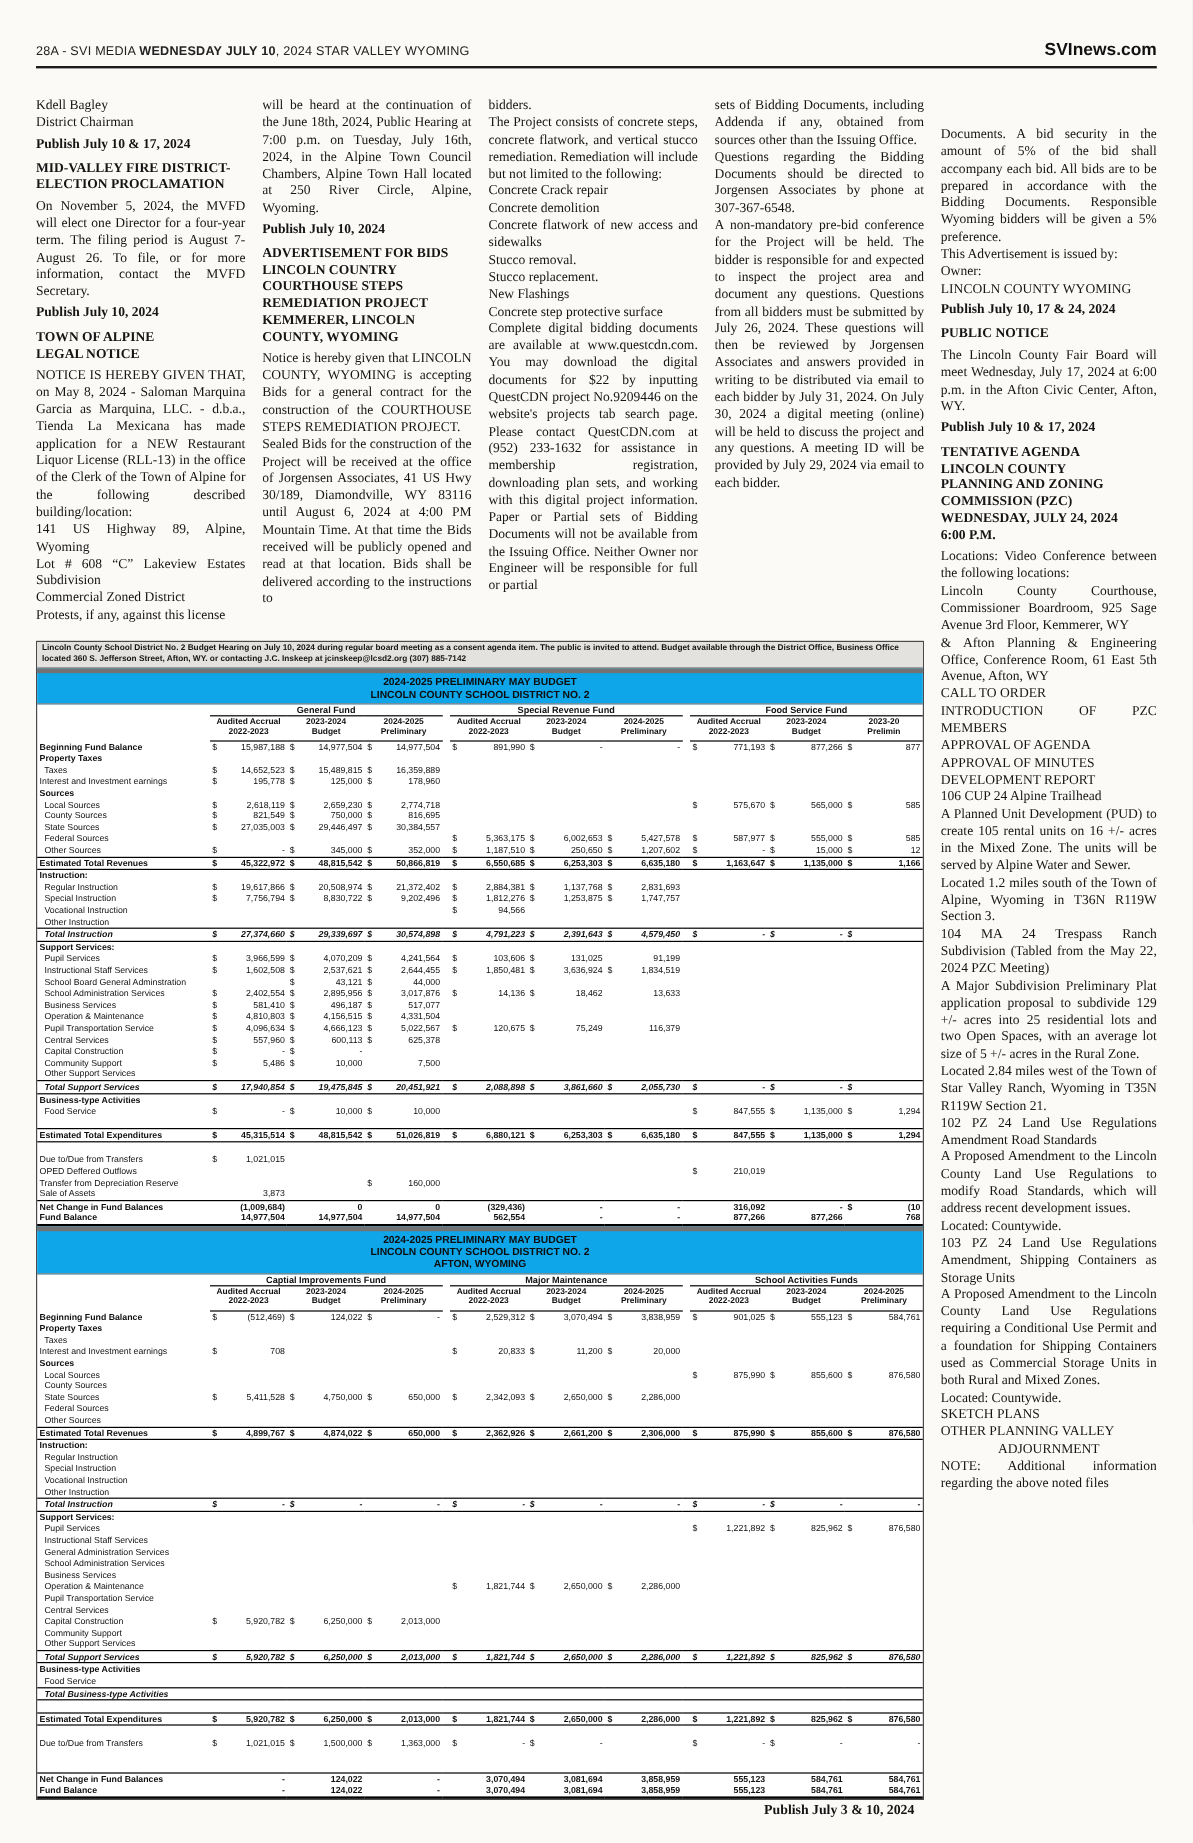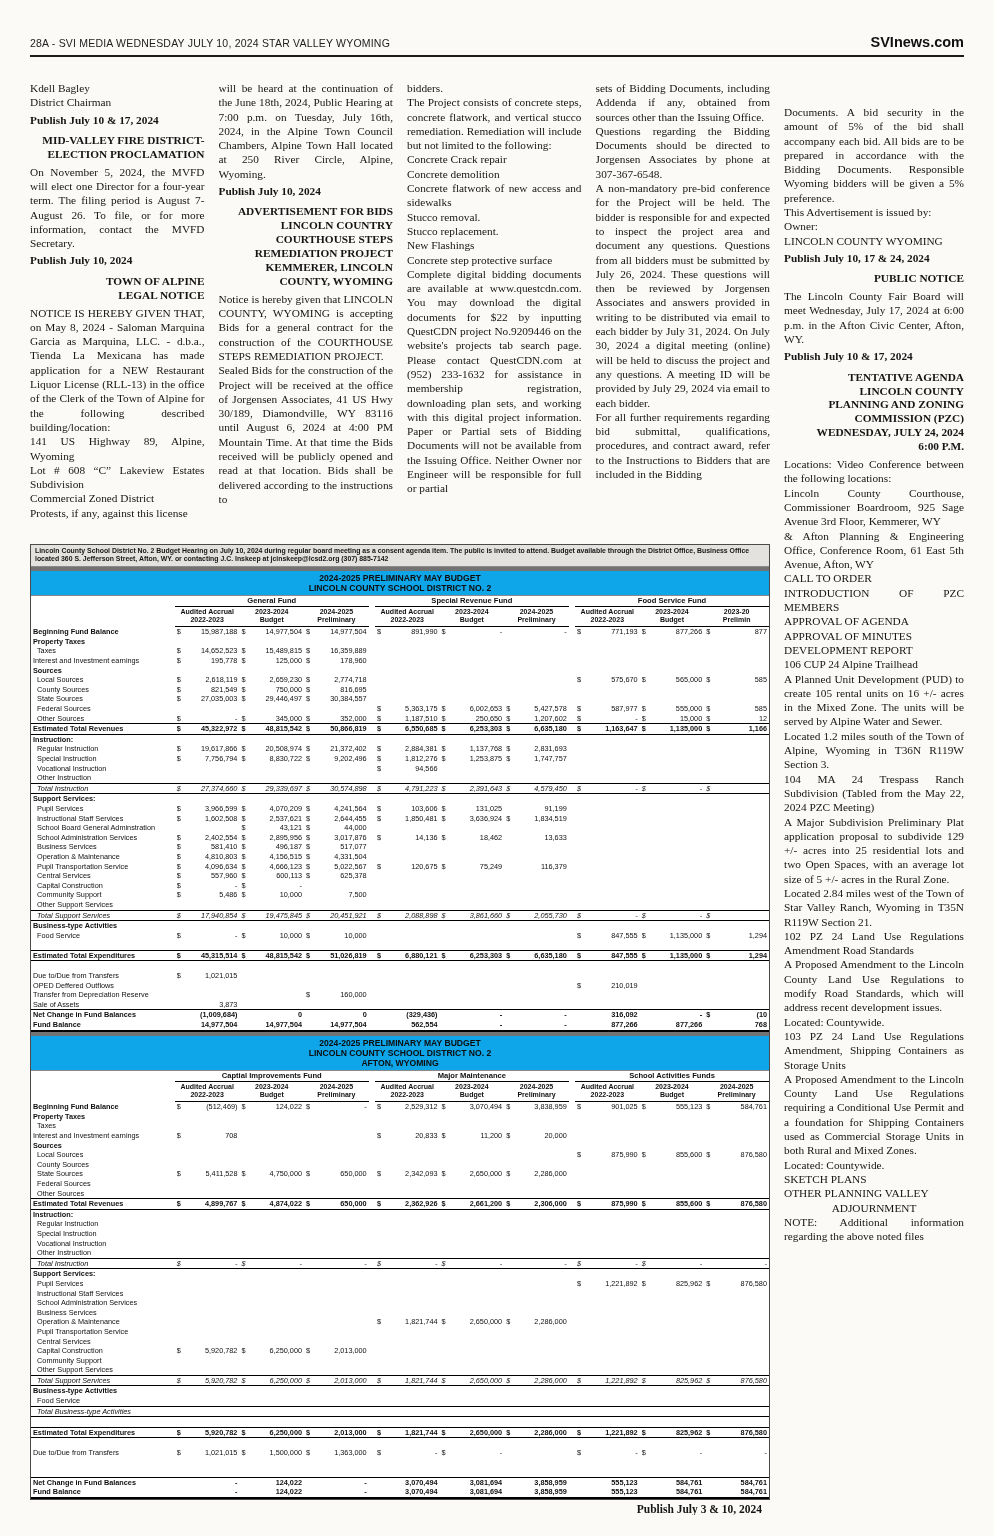--- a/index.html
+++ b/index.html
@@ -4,36 +4,36 @@
 <style>
   * { margin:0; padding:0; box-sizing:border-box; }
   html,body { background:#e9e7e2; }
   body { font-family:"Liberation Serif", serif; color:#151515; }
   .page { width:994px; height:1536px; background:#fbfaf7; margin:0 auto; padding:34px 30px 18px 30px; overflow:hidden; }
 
   
   .masthead { display:flex; justify-content:space-between; align-items:baseline;
               font-family:"Liberation Sans", sans-serif; padding-bottom:5px; }
   .mast-left { font-size:10.5px; letter-spacing:.2px; color:#222; }
-  .mast-left b { font-weight:normal;text-align:center; }
+  .mast-left b { font-weight:bold;text-align:center; }
   .mast-right { font-size:14.5px; font-weight:bold; color:#111; }
   .rule { border-top:2px solid #1c1c1c; margin-bottom:12px; }
 
   
   .content { display:flex; gap:14px; height:1446px; overflow:hidden; }
   .left-zone { width:740px; flex:none; display:flex; flex-direction:column; }
   .top-columns { display:flex; gap:14px; height:492px; overflow:hidden; }
   .top-columns .col { flex:1; overflow:hidden;margin-top:12px; }
   .rail { width:180px; flex:none; overflow:hidden;margin-top:36px; }
 
   
   .blk-p  { font-size:11.3px; line-height:14.3px; text-align:justify; }
   .blk-pl { font-size:11.3px; line-height:14.3px; }
   .blk-c  { font-size:11.3px; line-height:14.3px; text-align:center; }
-  .blk-h  { font-size:11.3px; line-height:13.9px; font-weight:bold; text-align:right;
+  .blk-h  { font-size:11.3px; line-height:13.9px; font-weight:bold; text-align:left;
             white-space:pre-line; margin:7px 0 3px 0; }
   .blk-pub{ font-size:11.3px; line-height:14.3px; font-weight:bold; text-align:left; margin:3px 0 5px 0; }
 
   
   .budget-wrap { margin-top:8px; }
   .budget-box { border:1px solid #4a4a4a; background:#fff; }
   .notice-intro { font-family:"Liberation Sans", sans-serif; font-size:6.9px; font-weight:bold;
                   line-height:8.6px; padding:2px 4px; background:#e3e2df; border-bottom:1px solid #8a8a8a; }
   .tbl-title { background:#0ea5e9; color:#0d0d0d; text-align:center; font-family:"Liberation Sans", sans-serif;
                font-weight:bold; font-size:8.6px; line-height:10.2px; white-space:pre-line;
@@ -44,21 +44,21 @@
   th.grp { font-size:7.6px; font-weight:bold; text-align:center; border-bottom:1px solid #000; padding-bottom:1px; }
   tr.colhead th.ch { font-size:7px; line-height:8.2px; font-weight:bold; text-align:center;
                      white-space:pre-line; border-bottom:1px solid #000; padding:1px 0 2px 0; }
   td.lbl { white-space:pre; overflow:hidden; padding-left:3px; }
   td.val { text-align:right; }
   .cv { display:flex; }
   .cd { flex:none; }
   .ca { margin-left:auto; white-space:nowrap; }
   tr.c-b td.lbl { font-weight:bold; }
   tr.c-tt td { font-weight:bold; border-top:1px solid #000; border-bottom:1px solid #000; }
-  tr.c-it td { font-weight:normal; font-style:italic; border-top:1px solid #000; border-bottom:1px solid #000; }
+  tr.c-it td { font-weight:bold; font-style:italic; border-top:1px solid #000; border-bottom:1px solid #000; }
   tr.c-bt td { font-weight:bold; border-top:1px solid #000; }
   tr.c-bb td { font-weight:bold; border-bottom:2px solid #000; }
   tr.blank td { height:5px; }
   .publish-right { font-size:11.5px; font-weight:bold; text-align:right; padding:3px 8px 0 0; }
 </style>
 </head>
 <body>
 
 <div class="page">
   <div class="masthead">
@@ -109,21 +109,20 @@
             <div class="blk-pl">Stucco removal.</div>
             <div class="blk-pl">Stucco replacement.</div>
             <div class="blk-pl">New Flashings</div>
             <div class="blk-pl">Concrete step protective surface</div>
             <div class="blk-p">Complete digital bidding documents are available at www.questcdn.com. You may download the digital documents for $22 by inputting QuestCDN project No.9209446 on the website's projects tab search page. Please contact QuestCDN.com at (952) 233-1632 for assistance in membership registration, downloading plan sets, and working with this digital project information. Paper or Partial sets of Bidding Documents will not be available from the Issuing Office. Neither Owner nor Engineer will be responsible for full or partial</div>
           </div>
         <div class="col">
             <div class="blk-p">sets of Bidding Documents, including Addenda if any, obtained from sources other than the Issuing Office.</div>
             <div class="blk-p">Questions regarding the Bidding Documents should be directed to Jorgensen Associates by phone at 307-367-6548.</div>
             <div class="blk-p">A non-mandatory pre-bid conference for the Project will be held. The bidder is responsible for and expected to inspect the project area and document any questions. Questions from all bidders must be submitted by July 26, 2024. These questions will then be reviewed by Jorgensen Associates and answers provided in writing to be distributed via email to each bidder by July 31, 2024. On July 30, 2024 a digital meeting (online) will be held to discuss the project and any questions. A meeting ID will be provided by July 29, 2024 via email to each bidder.</div>
-            <div class="blk-p">For all further requirements regarding bid submittal, qualifications, procedures, and contract award, refer to the Instructions to Bidders that are included in the Bidding</div>
           </div>
       </div>
 
       <div class="budget-wrap">
         <div class="budget-box">
           <div class="notice-intro">Lincoln County School District No. 2 Budget Hearing on July 10, 2024 during regular board meeting as a consent agenda item. The public is invited to attend. Budget available through the District Office, Business Office located 360 S. Jefferson Street, Afton, WY. or contacting J.C. Inskeep at jcinskeep@lcsd2.org (307) 885-7142</div>
           <div>
               <div class="tbl-title">2024-2025 PRELIMINARY MAY BUDGET
 LINCOLN COUNTY SCHOOL DISTRICT NO. 2</div>
               <table class="budget">
@@ -2048,20 +2047,34 @@
                     </td>
                     <td class="val">
                       <div class="cv">
                         <span class="cd">$</span>
                         <span class="ca">876,580</span>
                       </div>
                     </td>
                   </tr>
                   <tr>
                     <td class="lbl">  Instructional Staff Services</td>
+                    <td class="val"></td>
+                    <td class="val"></td>
+                    <td class="val"></td>
+                    <td class="sp"></td>
+                    <td class="val"></td>
+                    <td class="val"></td>
+                    <td class="val"></td>
+                    <td class="sp"></td>
+                    <td class="val"></td>
+                    <td class="val"></td>
+                    <td class="val"></td>
+                  </tr>
+                  <tr>
+                    <td class="lbl">  General Administration Services</td>
                     <td class="val"></td>
                     <td class="val"></td>
                     <td class="val"></td>
                     <td class="sp"></td>
                     <td class="val"></td>
                     <td class="val"></td>
                     <td class="val"></td>
                     <td class="sp"></td>
                     <td class="val"></td>
                     <td class="val"></td>

